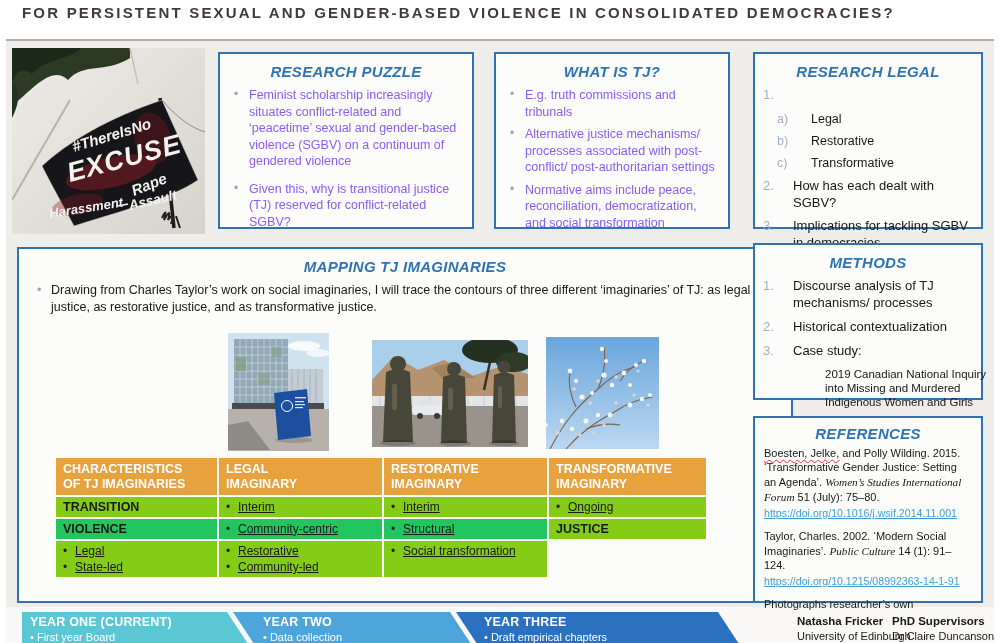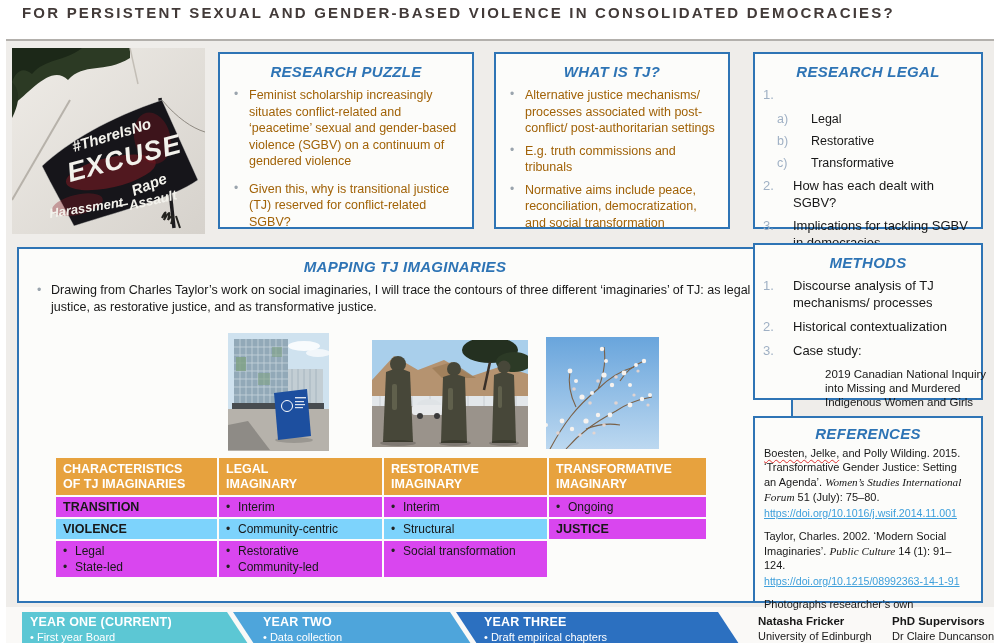--- a/index.html
+++ b/index.html
@@ -28,21 +28,21 @@
     position:absolute; background:#fcfcfa; border:2px solid #2e74b5;
   }
   .fbox h2 {
     text-align:center; color:#2e74b5; font-size:15px; font-weight:bold;
     letter-spacing:.3px; margin-top:9px; margin-bottom:7px;font-style:italic;
   }
   
   .blist { list-style:none; padding:0 10px 0 12px; }
   .blist li {
     position:relative; padding-left:17px; font-size:12.5px; line-height:1.32;
-    margin-bottom:11px; color:#a16207;
+    margin-bottom:11px; color:#8b5cf6;
   }
   .blist li::before {
     content:"•"; position:absolute; left:2px; top:0; color:#9aa4ad; font-size:12px;
   }
   .blist.tight li { margin-bottom:6px; }
   
   .nlist { padding:0 6px 0 8px; }
   .nrow { display:grid; grid-template-columns:30px 1fr; font-size:13px; line-height:1.3; margin-bottom:7px; }
   .nrow .num { color:#9fb0c4; }
   .sublist { margin:3px 0 2px 14px; }
@@ -61,23 +61,23 @@
   .tj-table {
     position:absolute; left:25px; top:209px;
     display:grid; grid-template-columns:161px 163px 163px 157px; gap:2px;padding-left:12px;
   }
   .th {
     background:#e7a23e; color:#ffffff; font-weight:bold; font-size:12.5px;
     line-height:1.18; padding:4px 7px 3px 7px; white-space:pre-line;
   }
   .tl { font-weight:bold; font-size:12.5px; padding:3px 7px; }
   .td { padding:2px 6px; }
-  .r-odd  { background:#d946ef; }
-  .r-even { background:#7dd3fc; }
-  .cell-list { list-style:none; }
+  .r-odd  { background:#84cc16; }
+  .r-even { background:#22c55e; }
+  .cell-list { list-style:none;text-decoration:underline; }
   .cell-list li { position:relative; padding-left:13px; font-size:12px; line-height:1.35; }
   .cell-list li::before { content:"•"; position:absolute; left:1px; top:0; color:#222; }
   
   .refs { padding:0 9px; font-size:11px; line-height:1.27; }
   .refs p { margin-bottom:2px; }
   .refs .gap { height:9px; }
   .ref-link { color:#3e9fdb; text-decoration:underline; font-size:10.6px; }
   .squiggle { text-decoration:underline wavy #e03434 1px; text-underline-offset:2px; }
   .refs i { font-family:"Liberation Serif", serif; font-size:11.2px; }
   
@@ -88,21 +88,21 @@
   .chev-1 { left:22px; width:230px; background:#5cc7d4;
             clip-path:polygon(0 0, calc(100% - 25px) 0, 100% 100%, 0 100%); padding-left:8px; }
   .chev-2 { left:233px; width:242px; background:#4ea5db;
             clip-path:polygon(0 0, calc(100% - 25px) 0, 100% 100%, 25px 100%); padding-left:30px; }
   .chev-3 { left:456px; width:287px; background:#2c70c0;
             clip-path:polygon(0 0, calc(100% - 25px) 0, 100% 100%, 25px 100%); padding-left:28px; }
   
   .sig { position:absolute; top:614px; font-size:11.5px; }
   .sig .n1 { font-weight:bold; line-height:1.3; }
   .sig .n2 { font-size:11px; line-height:1.3; }
-  .sig-author { left:758px; }
+  .sig-author { left:797px; }
   .sig-super  { left:892px; }
 </style>
 </head>
 <body>
 
 <div class="poster-title">FOR PERSISTENT SEXUAL AND GENDER-BASED VIOLENCE IN CONSOLIDATED DEMOCRACIES?</div>
 
 <div class="panel"></div>
 <div class="bottom-strip"></div>
 
@@ -150,22 +150,22 @@
   <h2>RESEARCH PUZZLE</h2>
   <ul class="blist">
     <li>Feminist scholarship increasingly situates conflict-related and ‘peacetime’ sexual and gender-based violence (SGBV) on a continuum of gendered violence</li>
     <li>Given this, why is transitional justice (TJ) reserved for conflict-related SGBV?</li>
   </ul>
 </div>
 
 <div class="fbox" style="left:494px; top:52px; width:236px; height:177px;">
   <h2>WHAT IS TJ?</h2>
   <ul class="blist tight">
+    <li>E.g. truth commissions and tribunals</li>
     <li>Alternative justice mechanisms/ processes associated with post-conflict/ post-authoritarian settings</li>
-    <li>E.g. truth commissions and tribunals</li>
     <li>Normative aims include peace, reconciliation, democratization, and social transformation</li>
   </ul>
 </div>
 
 <div class="fbox" style="left:753px; top:52px; width:230px; height:177px;">
   <h2>RESEARCH LEGAL</h2>
   <div class="nlist">
     <div class="nrow">
       <span class="num">1.</span>
     </div>

